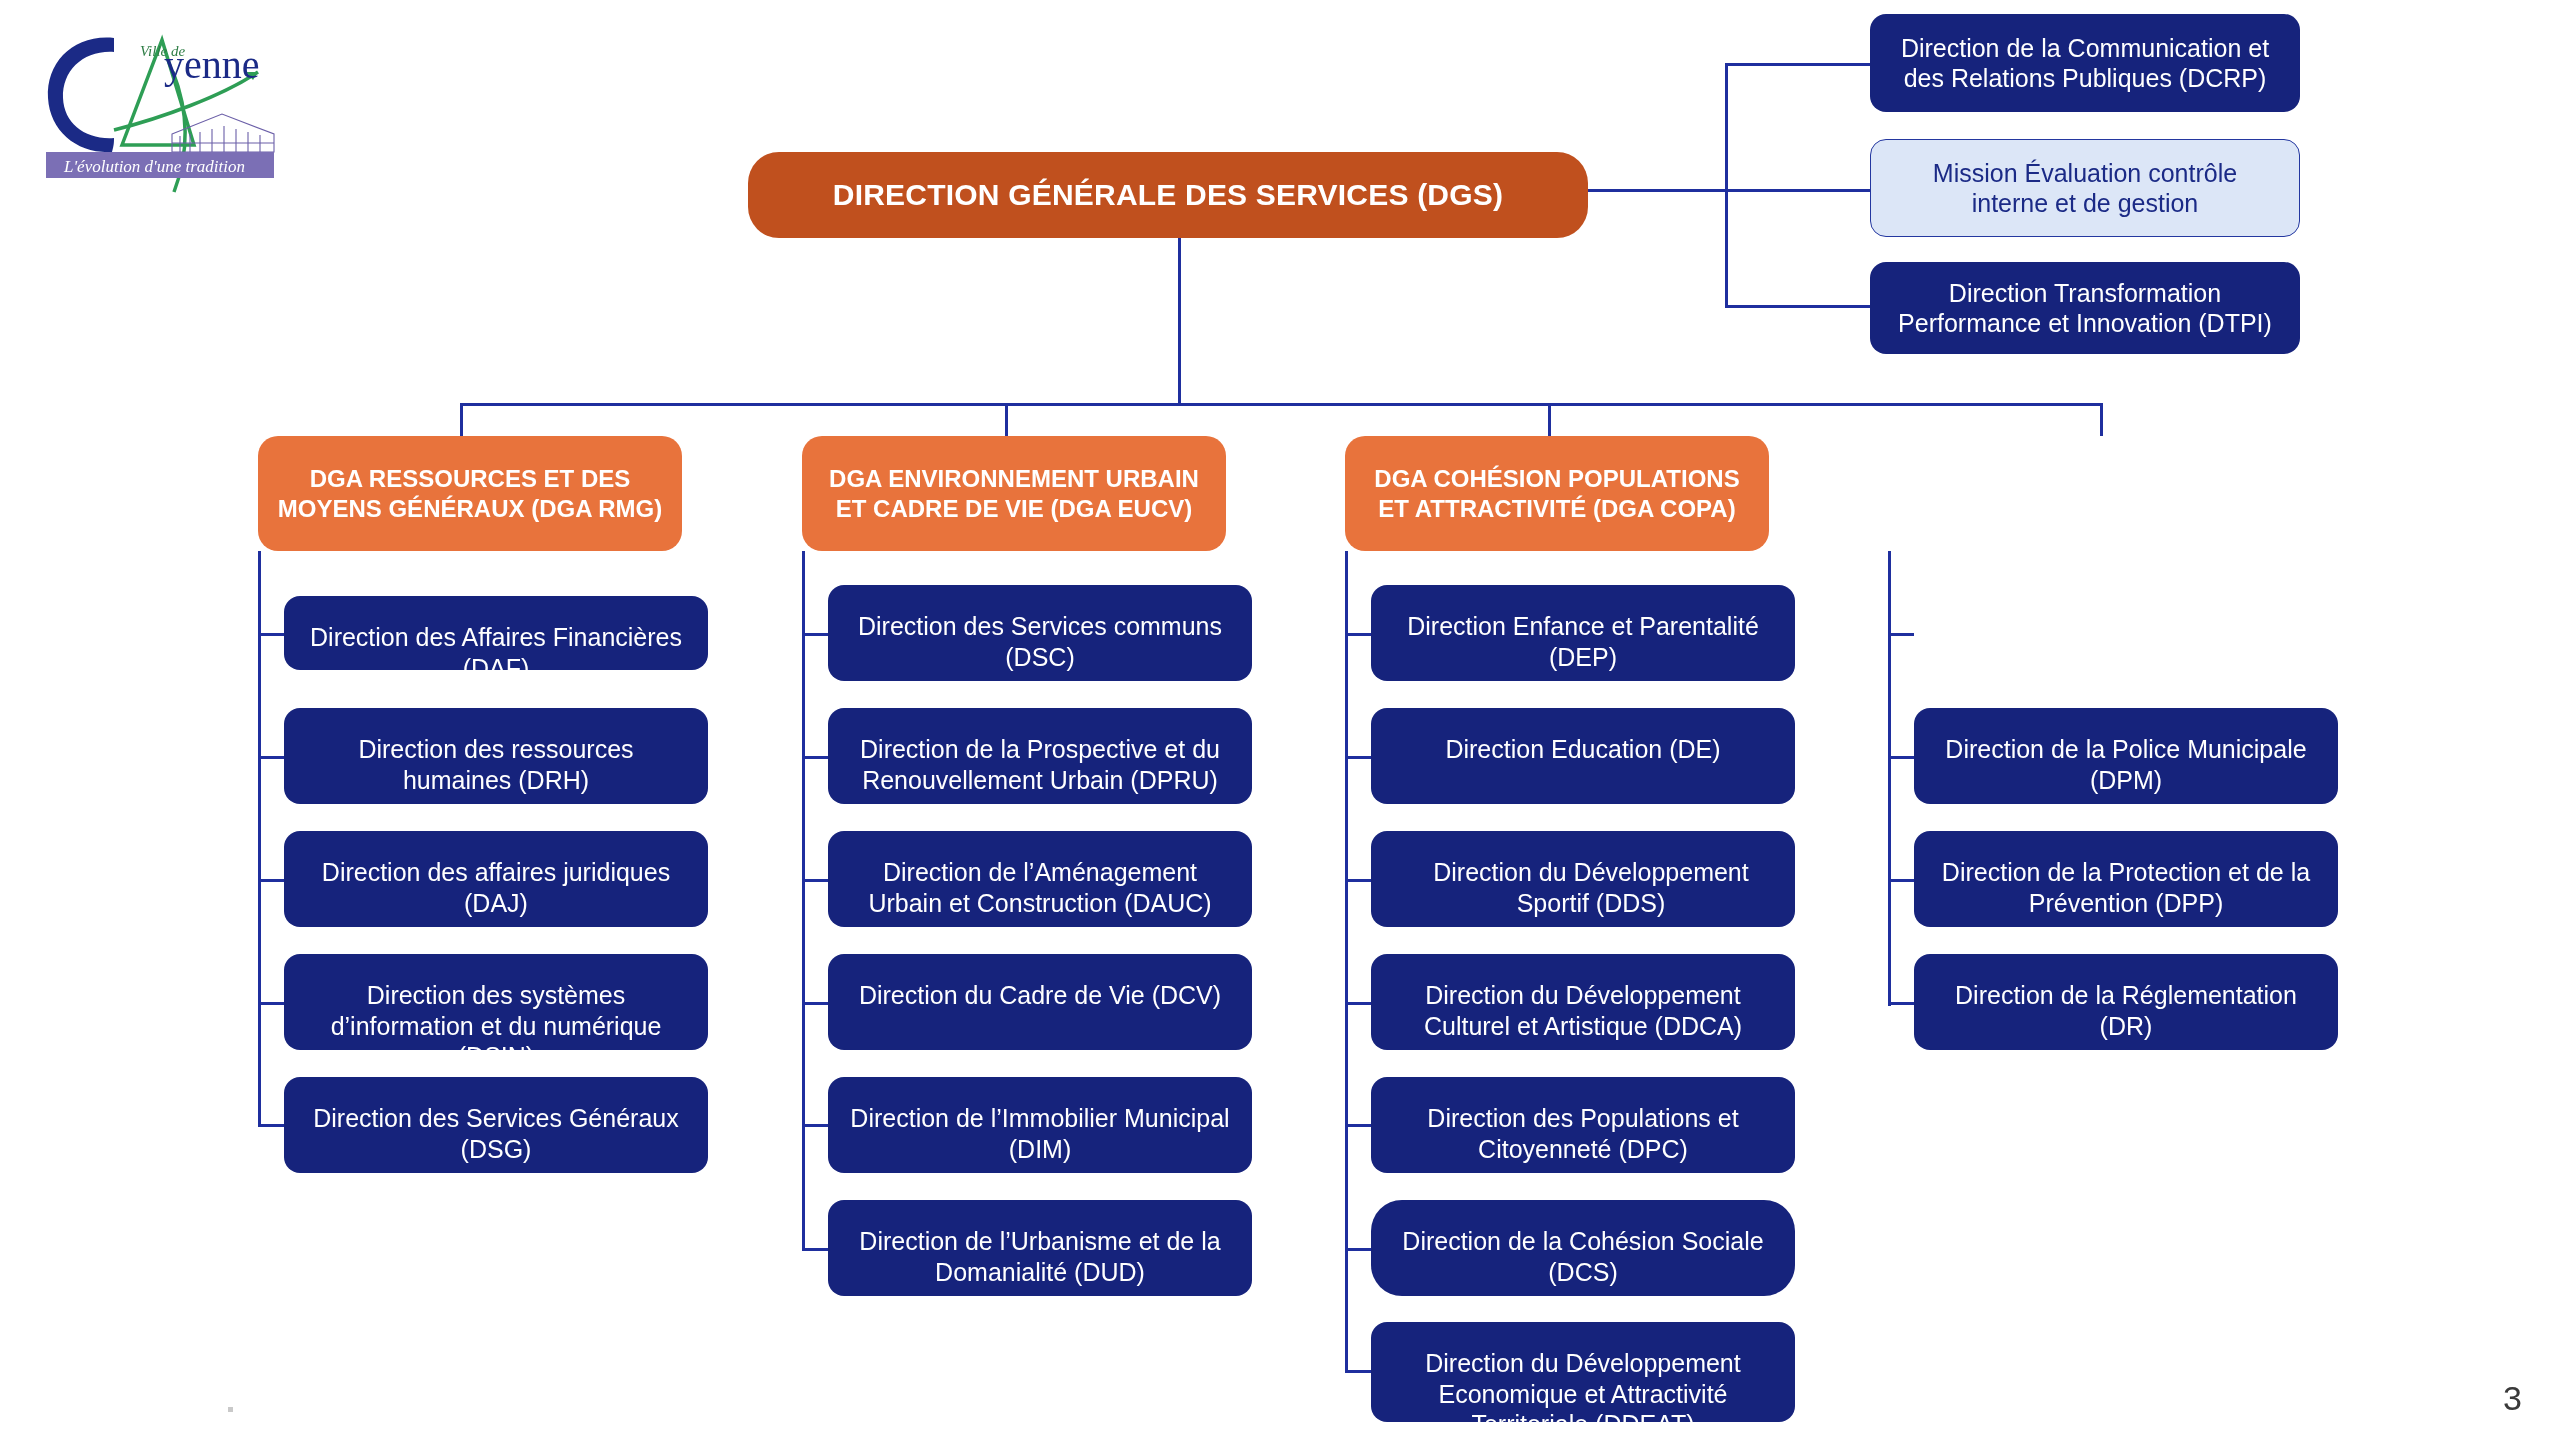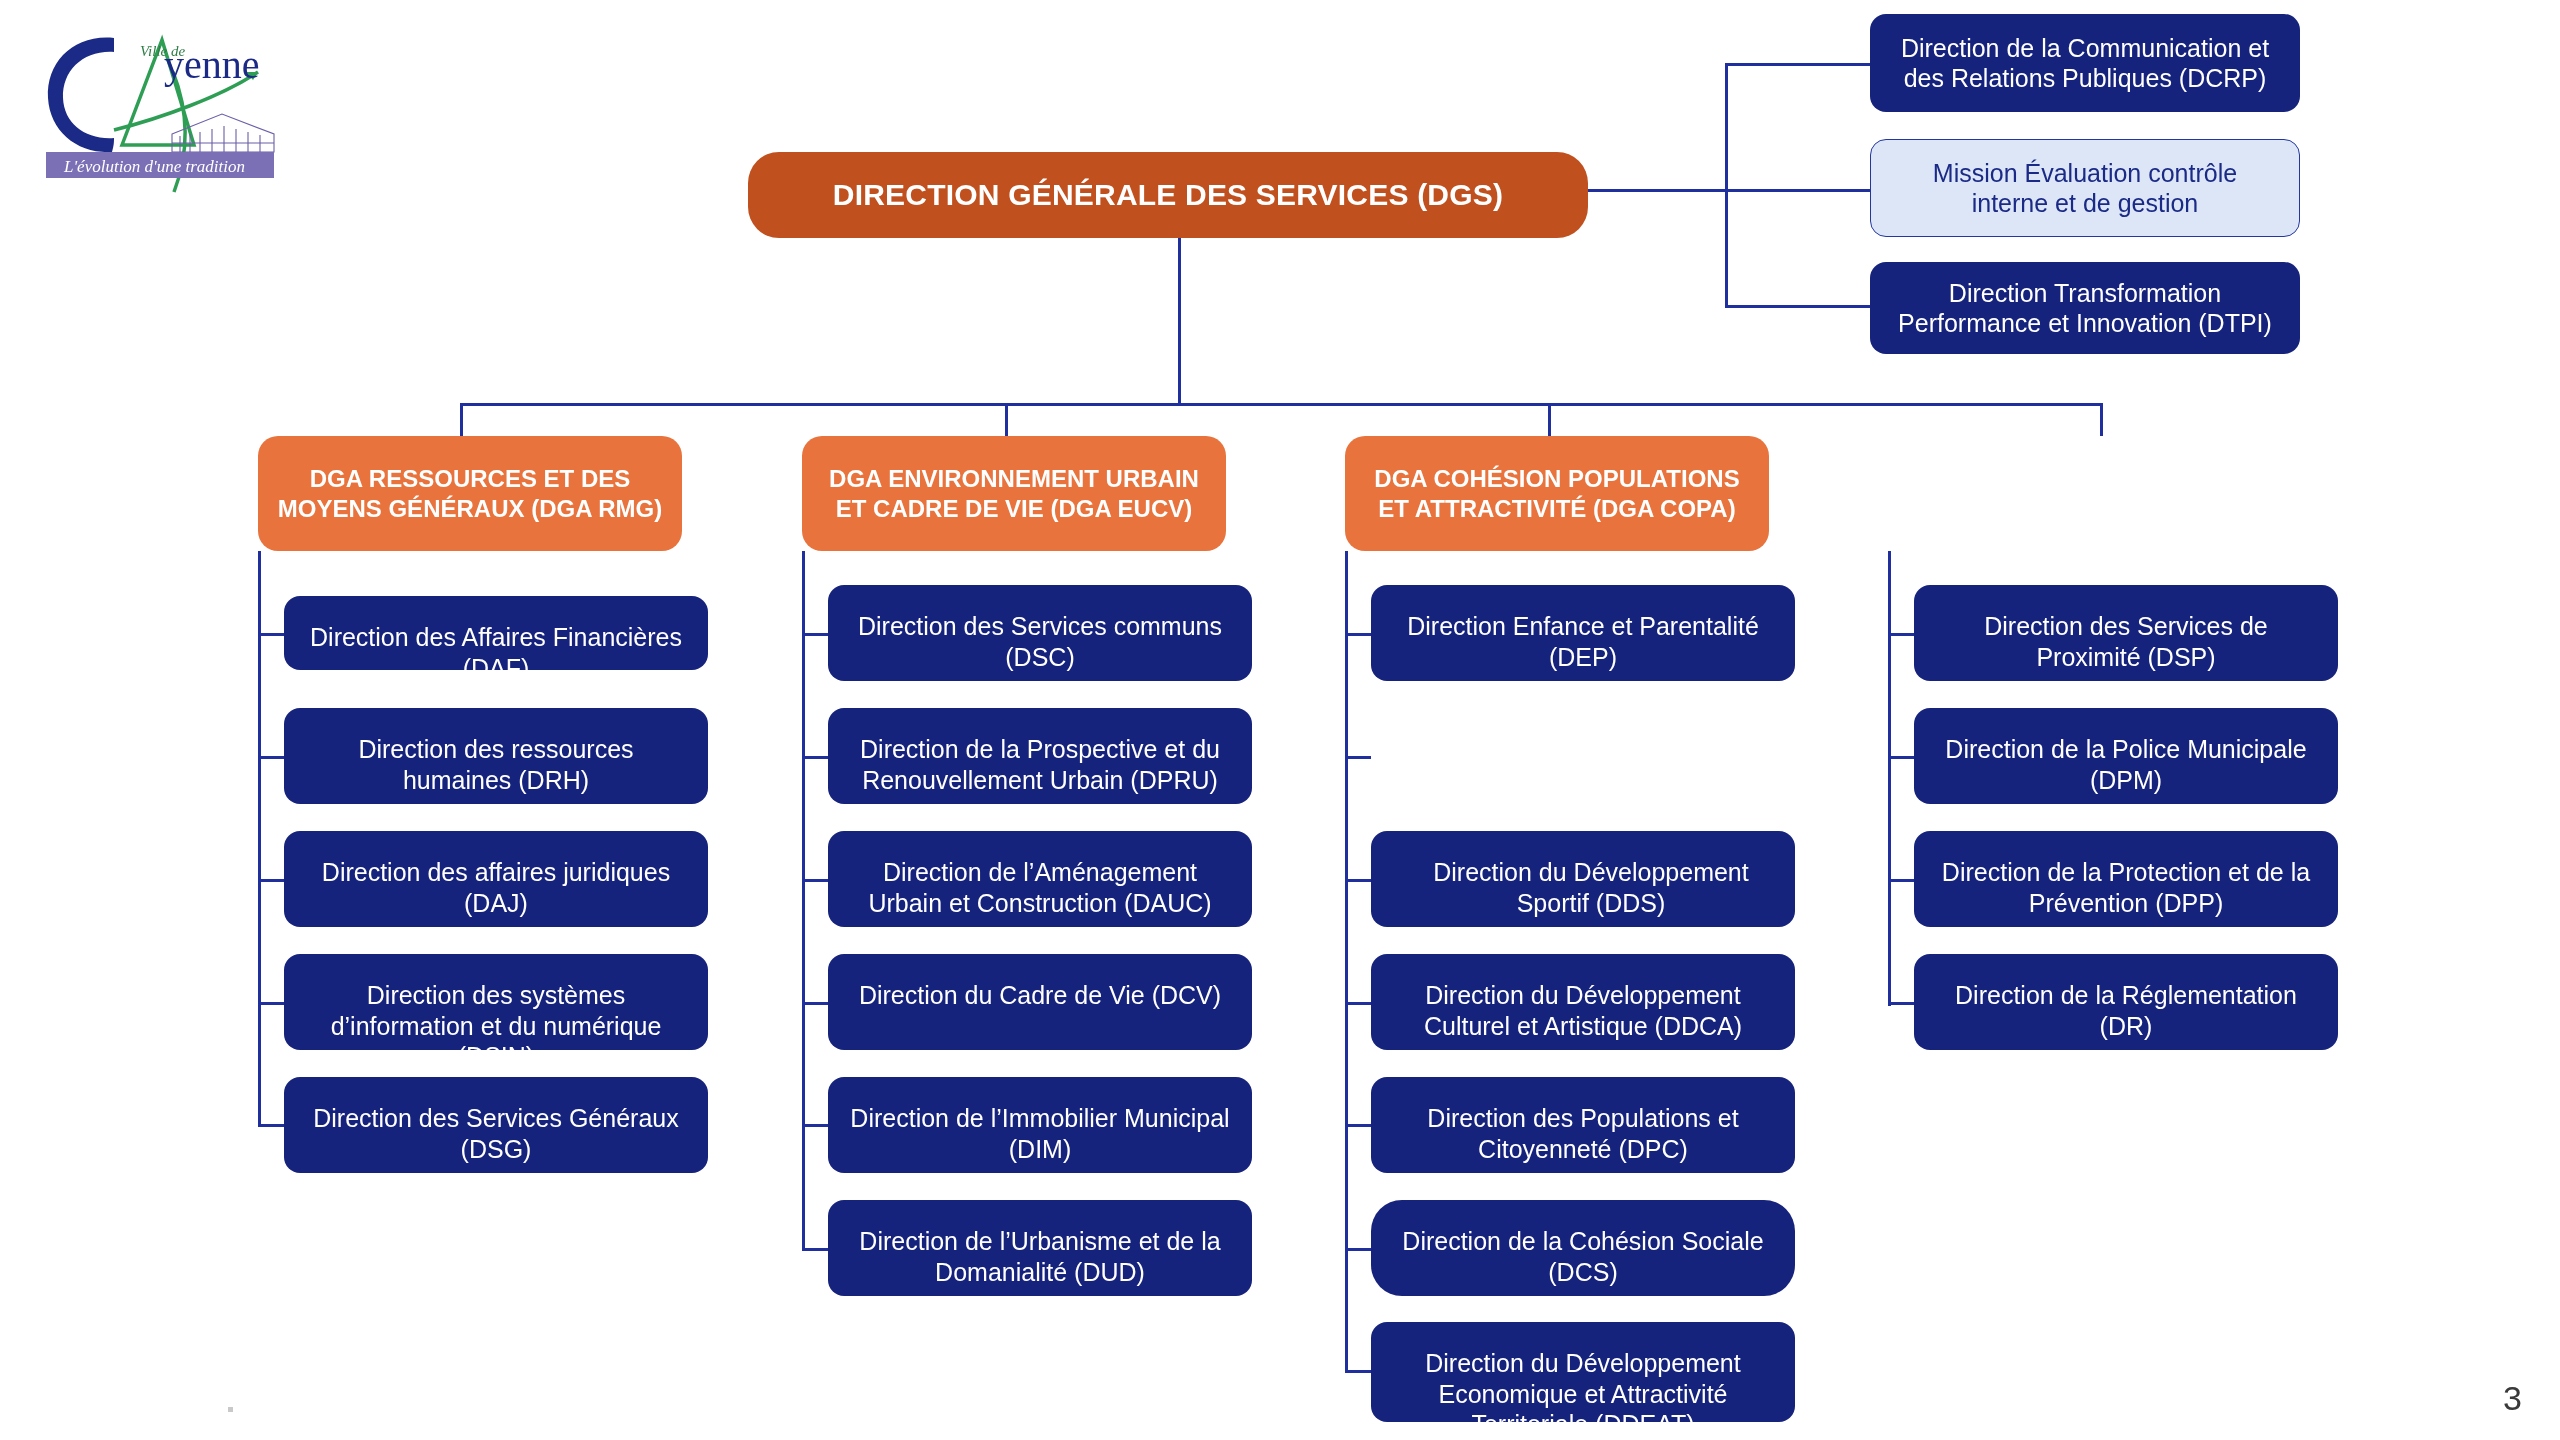--- a/index.html
+++ b/index.html
@@ -258,40 +258,40 @@
     <span class="lbl">Direction de l’Urbanisme et de la Domanialité (DUD)</span>
   </div>
 
   <div class="node dga" style="left:1345px; top:436px; width:424px; height:115px;">
     <span class="lbl">DGA COHÉSION POPULATIONS ET ATTRACTIVITÉ (DGA COPA)</span>
   </div>
 
   <div class="node leaf" style="left:1371px; top:585px; width:424px; height:96px;">
     <span class="lbl">Direction Enfance et Parentalité (DEP)</span>
   </div>
+  <div class="node leaf" style="left:1371px; top:708px; width:424px; height:96px;">
+    <span class="lbl">Direction Education (DE)</span>
+  </div>
   <div class="node leaf" style="left:1371px; top:831px; width:424px; height:96px;padding-left:34px;">
     <span class="lbl">Direction du Développement Sportif (DDS)</span>
   </div>
   <div class="node leaf" style="left:1371px; top:954px; width:424px; height:96px;">
     <span class="lbl">Direction du Développement Culturel et Artistique (DDCA)</span>
   </div>
   <div class="node leaf" style="left:1371px; top:1077px; width:424px; height:96px;">
     <span class="lbl">Direction des Populations et Citoyenneté (DPC)</span>
   </div>
   <div class="node leaf" style="left:1371px; top:1200px; width:424px; height:96px;border-radius:31px;">
     <span class="lbl">Direction de la Cohésion Sociale (DCS)</span>
   </div>
   <div class="node leaf" style="left:1371px; top:1322px; width:424px; height:100px;">
     <span class="lbl">Direction du Développement Economique et Attractivité Territoriale (DDEAT)</span>
   </div>
 
 
-  <div class="node leaf" style="left:1914px; top:585px; width:424px; height:96px;">
-    <span class="lbl">Direction des Services de Proximité (DSP)</span>
-  </div>
   <div class="node leaf" style="left:1914px; top:708px; width:424px; height:96px;">
     <span class="lbl">Direction de la Police Municipale (DPM)</span>
   </div>
   <div class="node leaf" style="left:1914px; top:831px; width:424px; height:96px;">
     <span class="lbl">Direction de la Protection et de la Prévention (DPP)</span>
   </div>
   <div class="node leaf" style="left:1914px; top:954px; width:424px; height:96px;">
     <span class="lbl">Direction de la Réglementation (DR)</span>
   </div>
 

